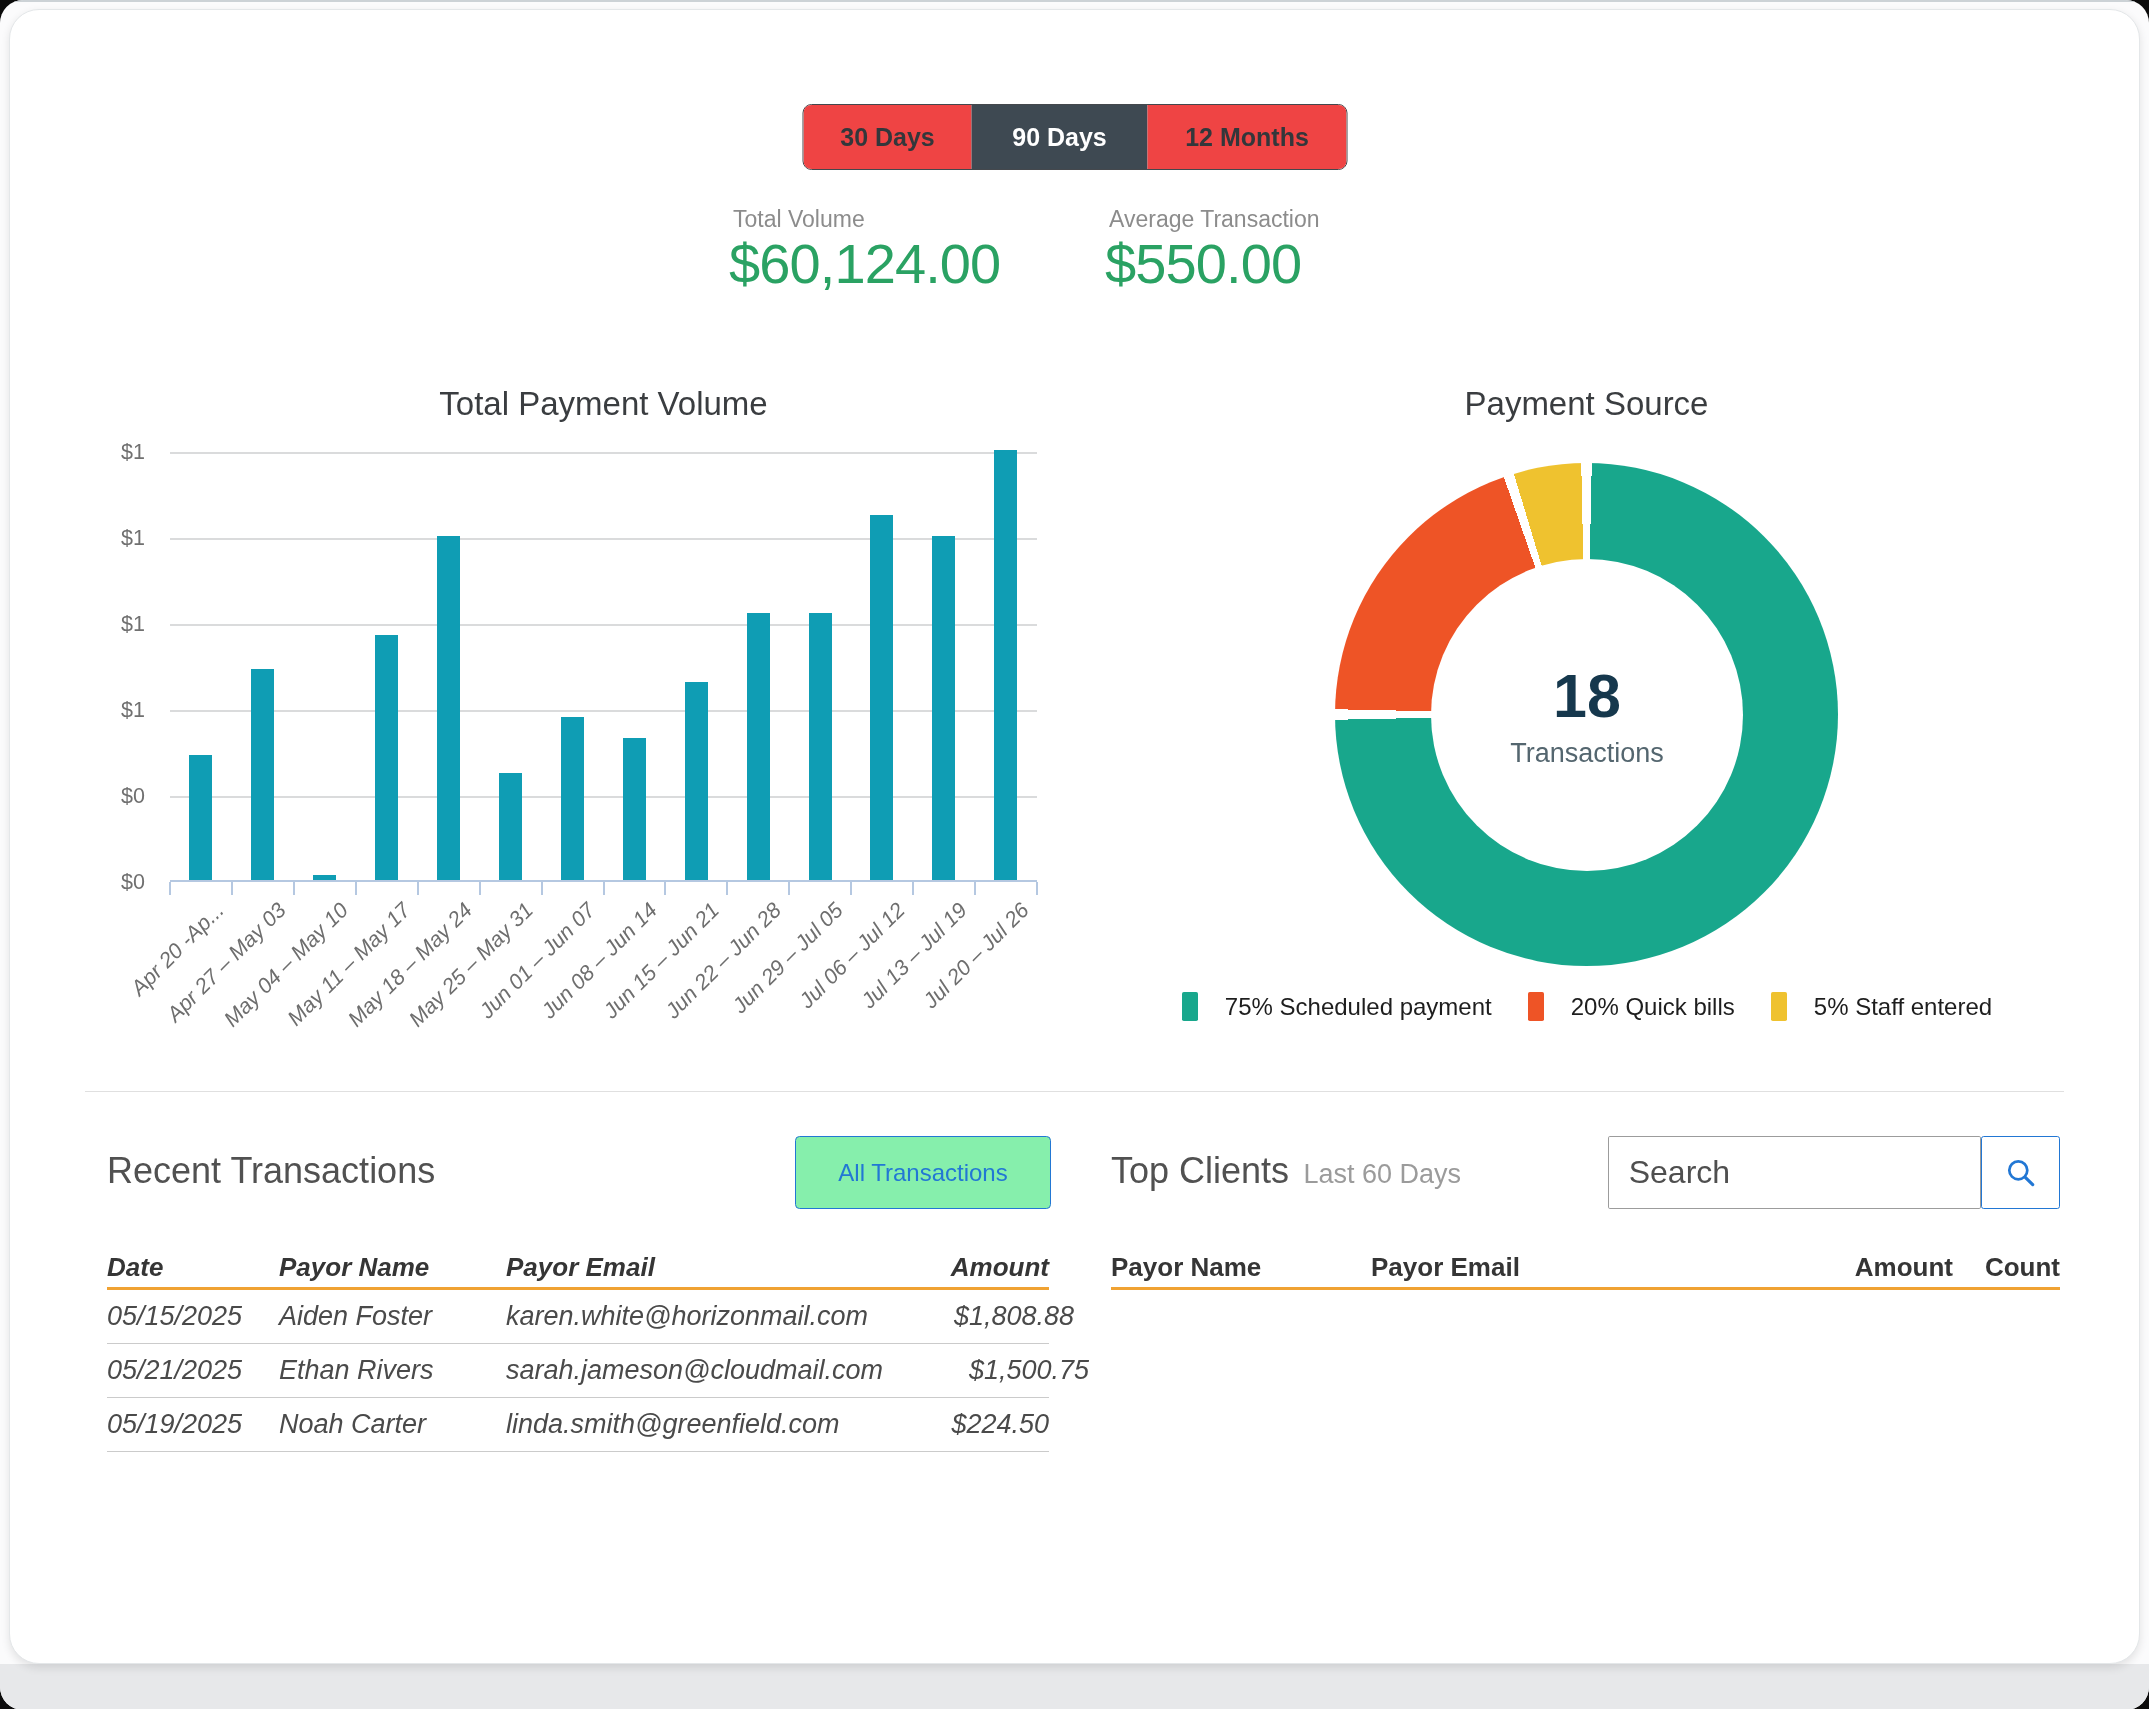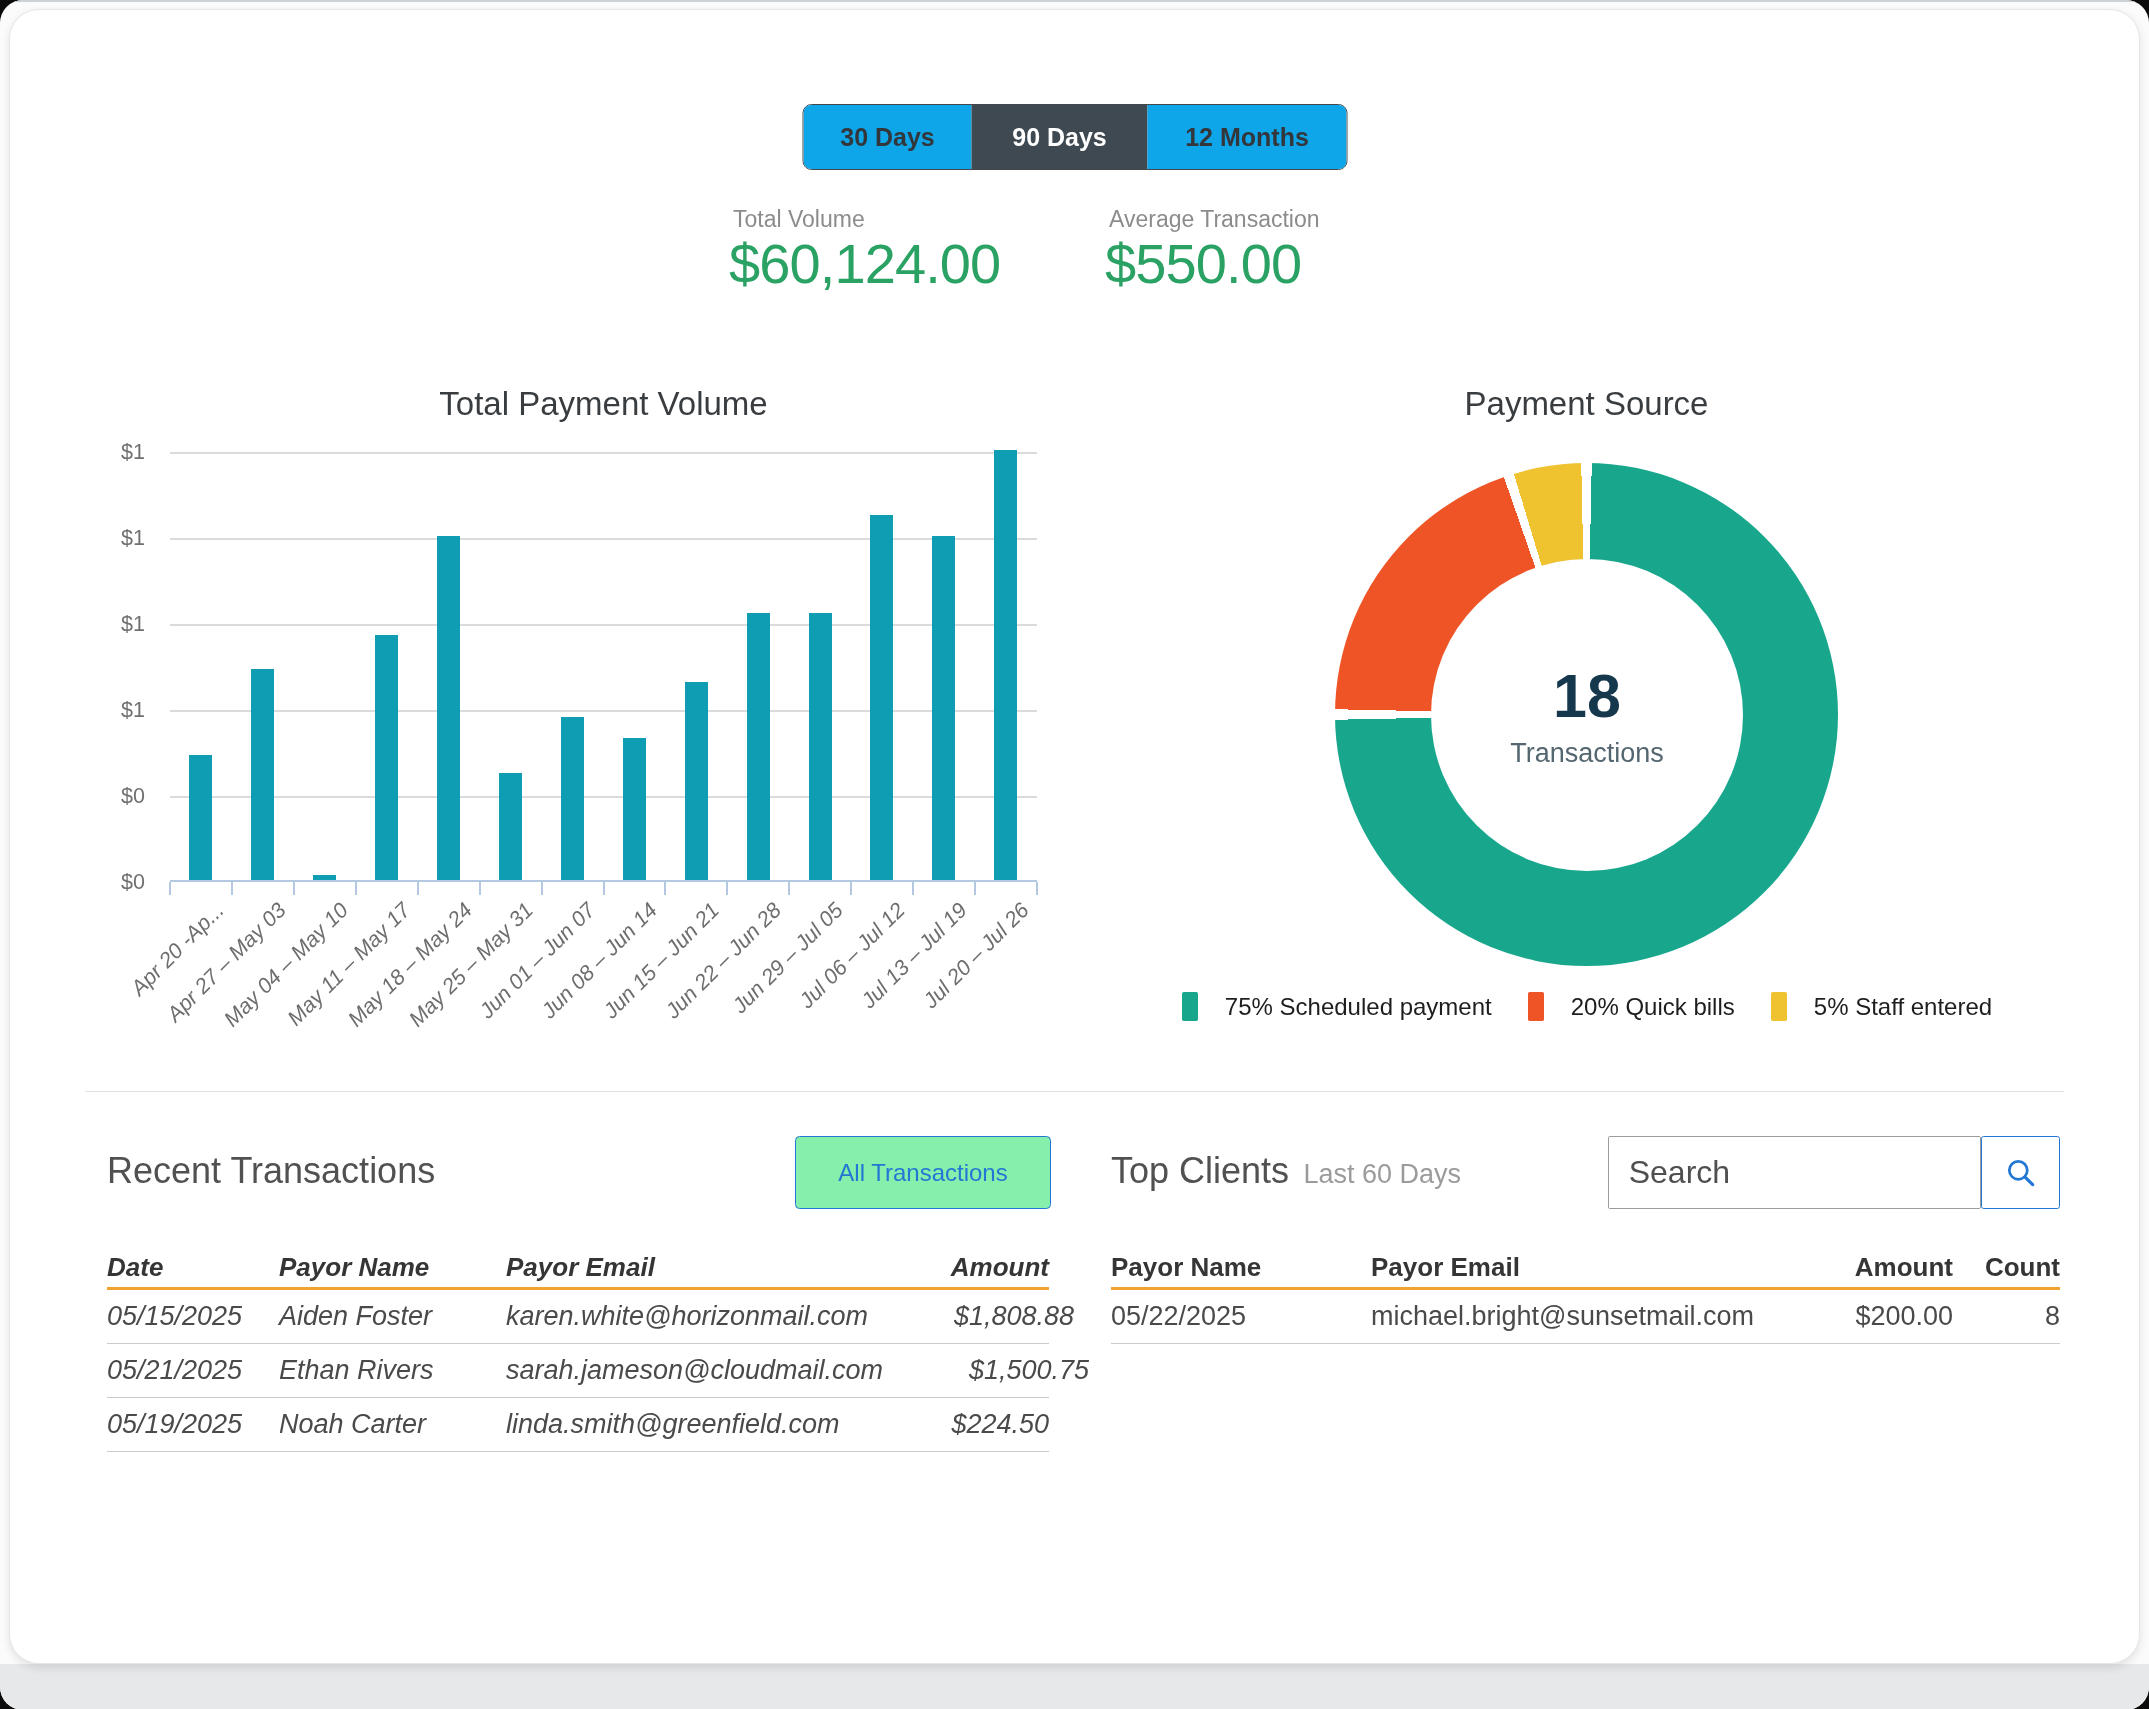--- a/index.html
+++ b/index.html
@@ -19,21 +19,21 @@
     box-shadow:0 3.6px 9px rgba(0,0,0,.10);
   }
   
   .tabs {
     position:absolute; top:104px; left:1075px; transform:translateX(-50%);
     display:flex; height:66px; border:1.8px solid #44484d; border-radius:9px;
     overflow:hidden; background:#fff; z-index:5;
   }
   .tab {
     display:flex; align-items:center; justify-content:center;
-    font-size:25px; font-weight:700; color:#33373b; background:#0ea5e9; cursor:pointer;
+    font-size:25px; font-weight:700; color:#33373b; background:#ef4444; cursor:pointer;
   }
   .tab.selected { background:#3e4952; color:#fff; }
   
   .stat-label { position:absolute; font-size:23px; color:#8c8c8c; z-index:5; }
   .stat-value { position:absolute; font-size:56px; color:#2aa263; z-index:5; letter-spacing:-0.9px; }
   
   .chart-title { position:absolute; font-size:33px; color:#3a3d40; text-align:center; z-index:5; }
   
   .plot { position:absolute; left:170px; top:452px; width:867px; height:430px; z-index:4; }
   .gridline { position:absolute; left:0; right:0; height:1.8px; background:#dadbdc; }
@@ -264,22 +264,14 @@
     <line x1="24.5" y1="24.5" x2="33" y2="33" stroke="#2277d4" stroke-width="3.5" stroke-linecap="round"></line>
   </svg>
 </div>
 <div class="table" style="left:1111px; top:1247px; width:949px;">
   <div class="t-header top-grid" id="top-head">
       <div>Payor Name</div>
       <div>Payor Email</div>
       <div class="cell-right">Amount</div>
       <div class="cell-right">Count</div>
     </div>
-  <div id="top-body">
-      <div class="t-row top-grid">
-        <div>05/22/2025</div>
-        <div>michael.bright@sunsetmail.com</div>
-        <div class="cell-right">$200.00</div>
-        <div class="cell-right">8</div>
-      </div>
-    </div>
 </div>
 
 
 </body></html>

